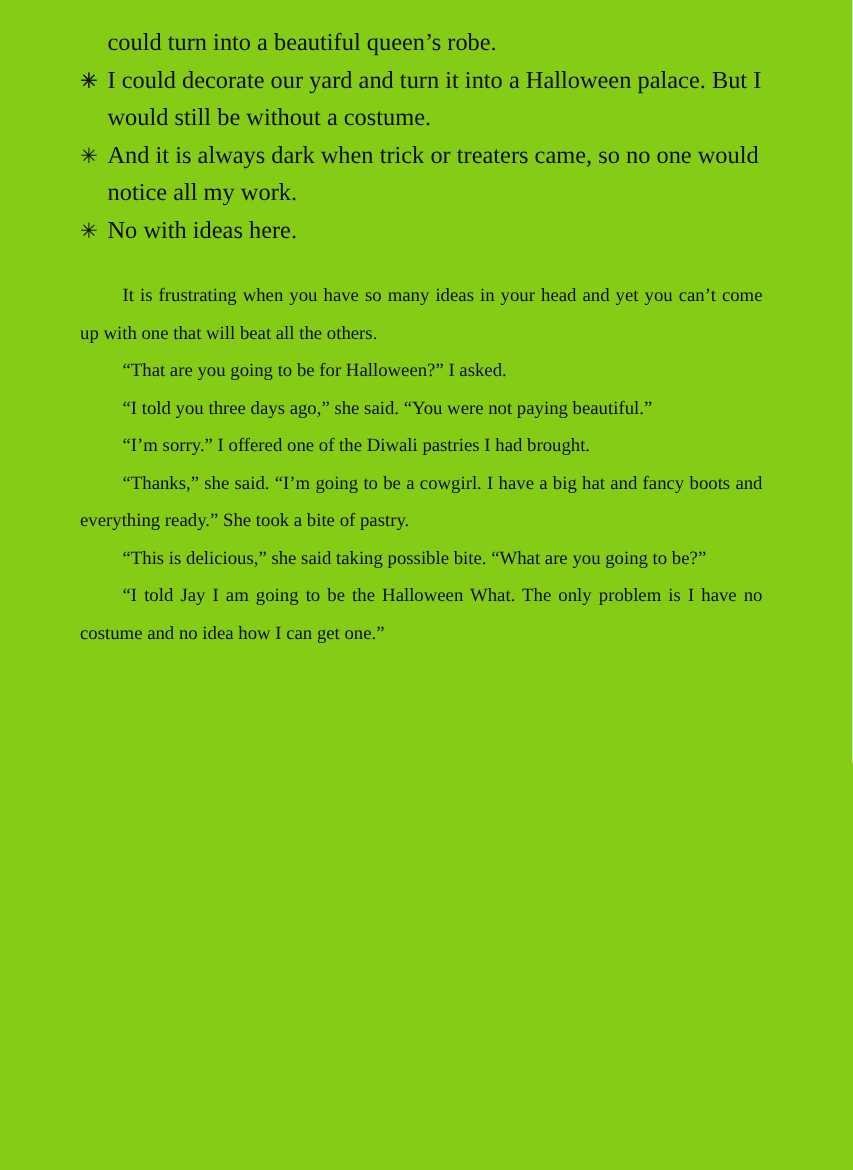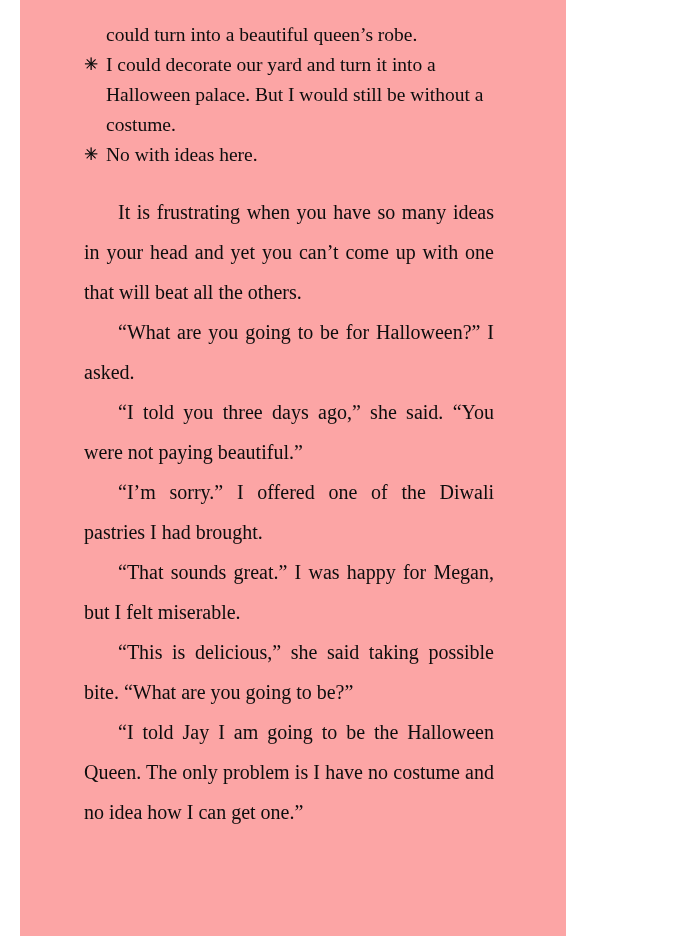--- a/index.html
+++ b/index.html
@@ -8,26 +8,25 @@
     background: #ffffff;
   }
   body {
     width: 682px;
     height: 936px;
     font-family: "Liberation Serif", serif;
     color: #0d0d0d;
   }
   .page {
     position: relative;
-    width: 546px;
+    width: 682px;
     height: 936px;
     box-sizing: border-box;
     padding: 20px 72px 0 64px;
-    background: #fca5a5;
-    margin-left: 20px;
+    background: #84cc16;
   }
   .continued-line {
     font-size: 19.5px;
     line-height: 30px;
     margin: 0 0 0 22px;
     text-align: left;
   }
   .bullet-list {
     list-style: none;
     margin: 0;
@@ -45,22 +44,22 @@
     position: absolute;
     left: 0;
     top: 0;
     font-size: 17px;
     line-height: 30px;
   }
   .gap {
     height: 22px;
   }
   .para {
-    font-size: 20px;
-    line-height: 40px;
+    font-size: 15px;
+    line-height: 30px;
     margin: 0;
     text-align: justify;
     text-indent: 34px;
     -webkit-hyphens: none;
     hyphens: none;
   }
 </style>
 </head>
 <body>
 
@@ -71,30 +70,31 @@
   <ul class="bullet-list">
     <li class="bullet-item">
       <span class="bullet-mark">✳</span>
     </li>
     <li class="bullet-item">
       <span class="bullet-mark">✳</span>
       <span>I could decorate our yard and turn it into a Halloween palace. But I would still be without a costume.</span>
     </li>
     <li class="bullet-item">
       <span class="bullet-mark">✳</span>
+      <span>And it is always dark when trick or treaters came, so no one would notice all my work.</span>
     </li>
     <li class="bullet-item">
       <span class="bullet-mark">✳</span>
       <span>No with ideas here.</span>
     </li>
   </ul>
 
   <div class="gap"></div>
 
   <p class="para">It is frustrating when you have so many ideas in your head and yet you can’t come up with one that will beat all the others.</p>
-  <p class="para">“What are you going to be for Halloween?” I asked.</p>
+  <p class="para">“That are you going to be for Halloween?” I asked.</p>
   <p class="para">“I told you three days ago,” she said. “You were not paying beautiful.”</p>
   <p class="para">“I’m sorry.” I offered one of the Diwali pastries I had brought.</p>
-  <p class="para">“That sounds great.” I was happy for Megan, but I felt miserable.</p>
+  <p class="para">“Thanks,” she said. “I’m going to be a cowgirl. I have a big hat and fancy boots and everything ready.” She took a bite of pastry.</p>
   <p class="para">“This is delicious,” she said taking possible bite. “What are you going to be?”</p>
-  <p class="para">“I told Jay I am going to be the Halloween Queen. The only problem is I have no costume and no idea how I can get one.”</p>
+  <p class="para">“I told Jay I am going to be the Halloween What. The only problem is I have no costume and no idea how I can get one.”</p>
 
 </div>
 
 </body></html>

